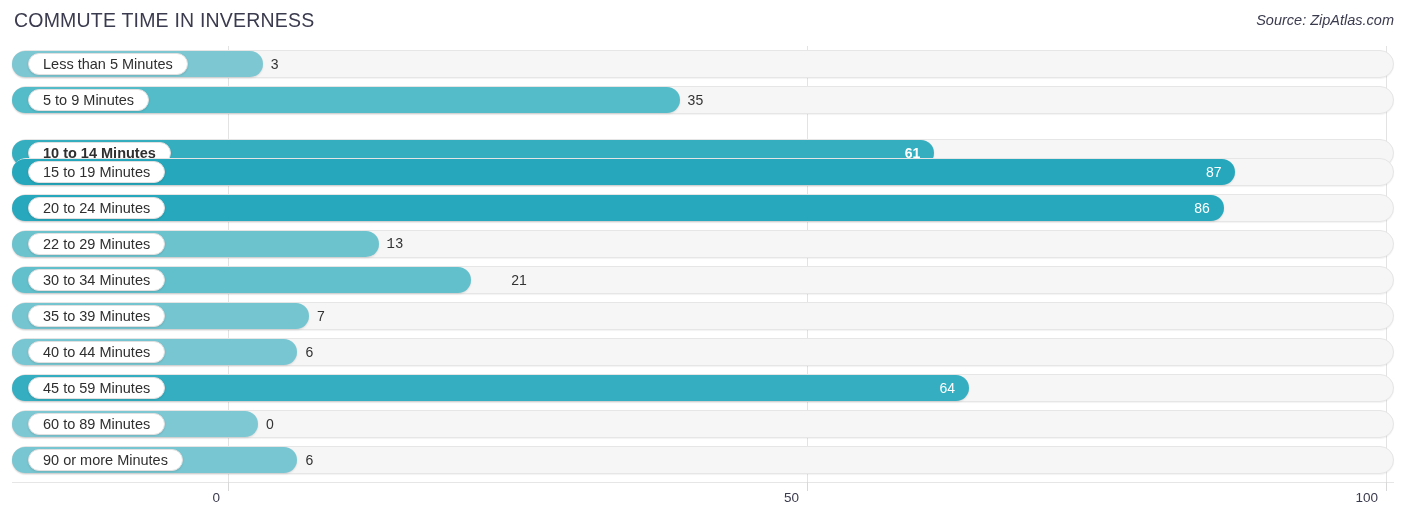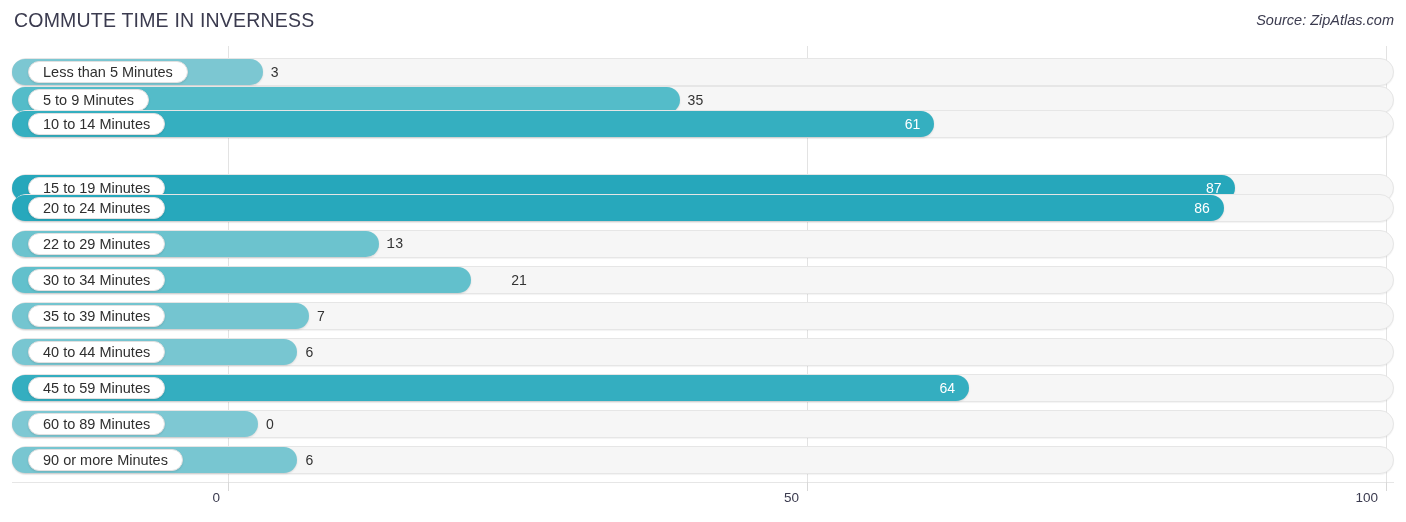--- a/index.html
+++ b/index.html
@@ -171,45 +171,45 @@
     <div class="chart-source">Source: ZipAtlas.com</div>
   </div>
 
   <div class="plot">
     <div class="gridlines">
         <div class="gridline" style="left: 228px;"></div>
         <div class="gridline" style="left: 807px;"></div>
         <div class="gridline" style="left: 1386px;"></div>
       </div>
     <div class="rows">
-        <div class="row" style="top: 3px; margin-top: 8px;">
+        <div class="row" style="top: 3px;">
           <div class="track" style="width: 1382px;"></div>
           <div class="bar" style="width: 250.74px; background: rgb(124, 199, 210);"></div>
           <div class="label-pill">
             <span>Less than 5 Minutes</span>
           </div>
           <div class="value outside" style="left: 270.74px;">3</div>
         </div>
         <div class="row" style="top: 39px;">
           <div class="track" style="width: 1382px;"></div>
           <div class="bar" style="width: 667.62px; background: rgb(84, 188, 201);"></div>
           <div class="label-pill">
             <span>5 to 9 Minutes</span>
           </div>
           <div class="value outside" style="left: 687.62px;">35</div>
         </div>
-        <div class="row" style="top: 63px;">
+        <div class="row" style="top: 92px; font-weight: bold;">
           <div class="track" style="width: 1382px;"></div>
           <div class="bar" style="width: 922.38px; background: rgb(53, 175, 192);"></div>
           <div class="label-pill">
             <span>10 to 14 Minutes</span>
           </div>
           <div class="value inside" style="left: 890.38px; width: 30px; justify-content: flex-end;">61</div>
         </div>
-        <div class="row" style="top: 127px; text-align: center;">
+        <div class="row" style="top: 111px; text-align: center;">
           <div class="track" style="width: 1382px;"></div>
           <div class="bar" style="width: 1223.46px; background: rgb(38, 167, 187);"></div>
           <div class="label-pill">
             <span>15 to 19 Minutes</span>
           </div>
           <div class="value inside" style="left: 1191.46px; width: 30px; justify-content: flex-end;">87</div>
         </div>
         <div class="row" style="top: 147px; text-decoration: underline;">
           <div class="track" style="width: 1382px;"></div>
           <div class="bar" style="width: 1211.88px; background: rgb(39, 168, 188);"></div>

